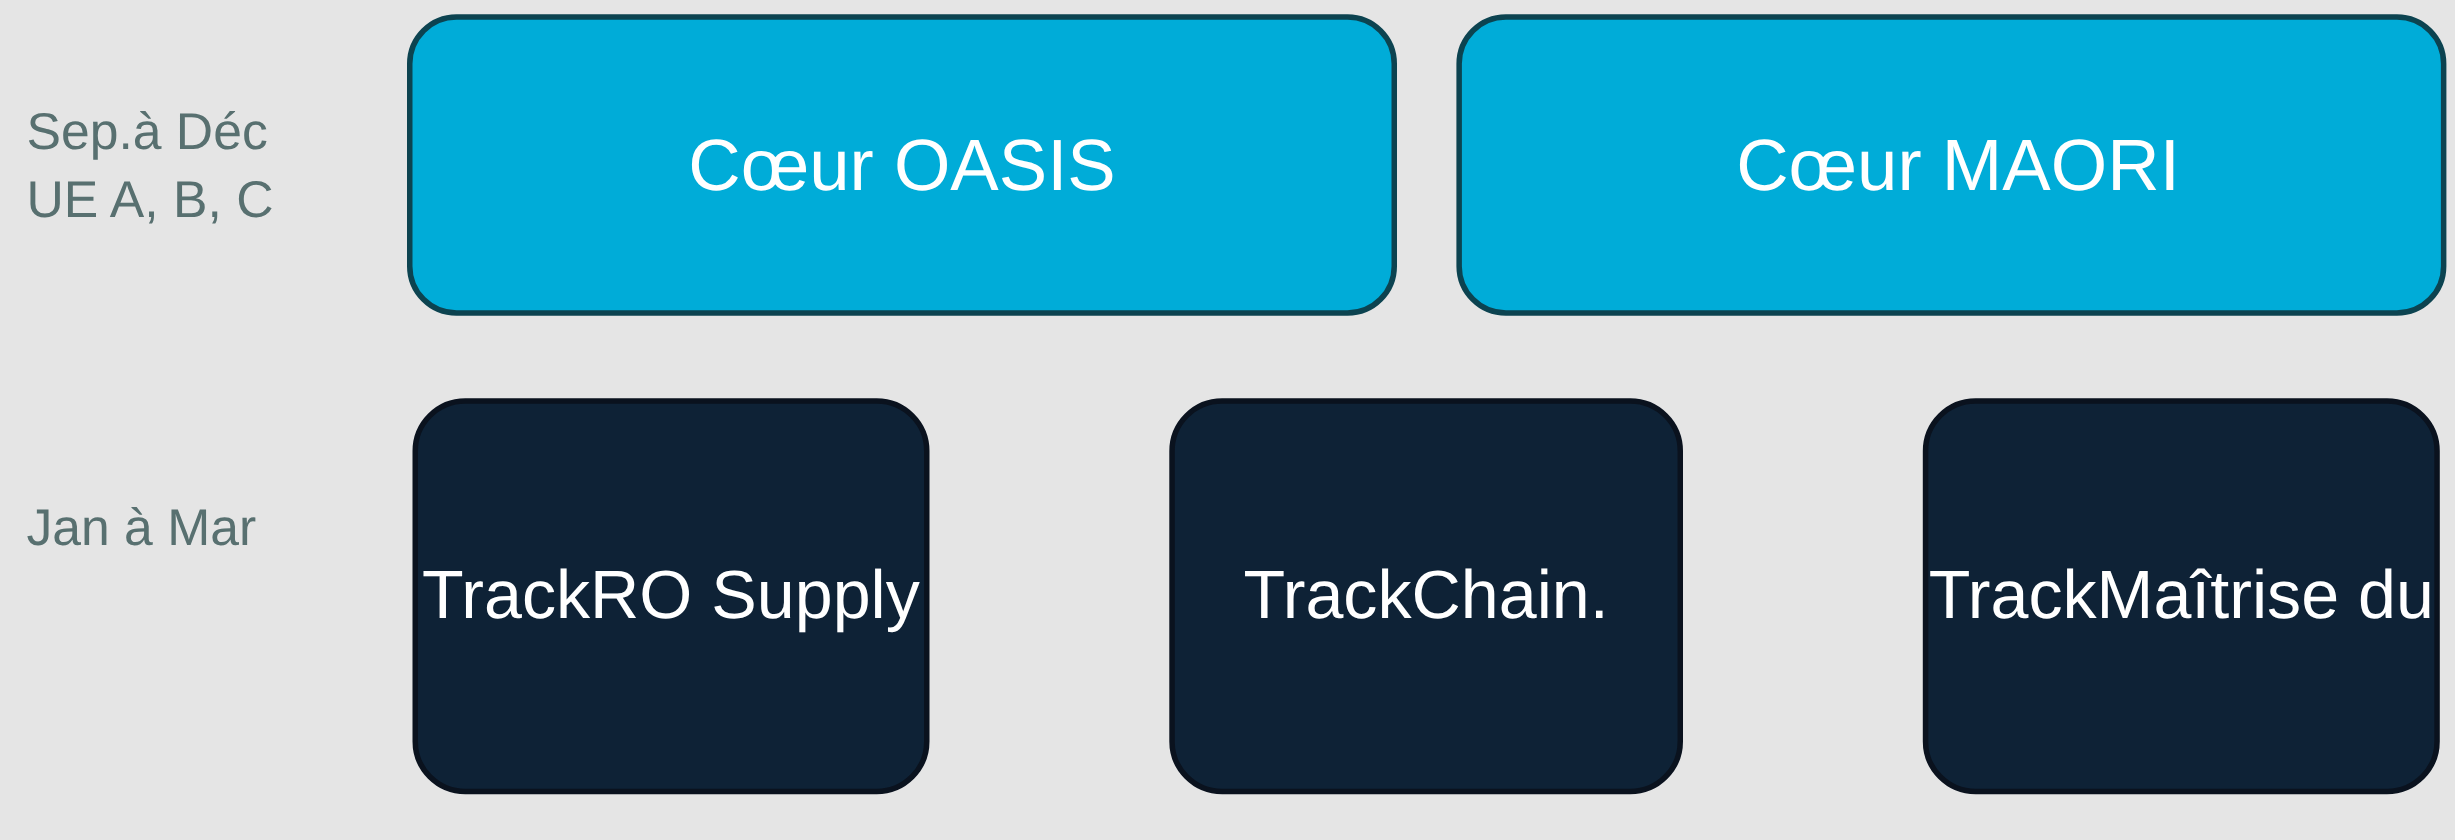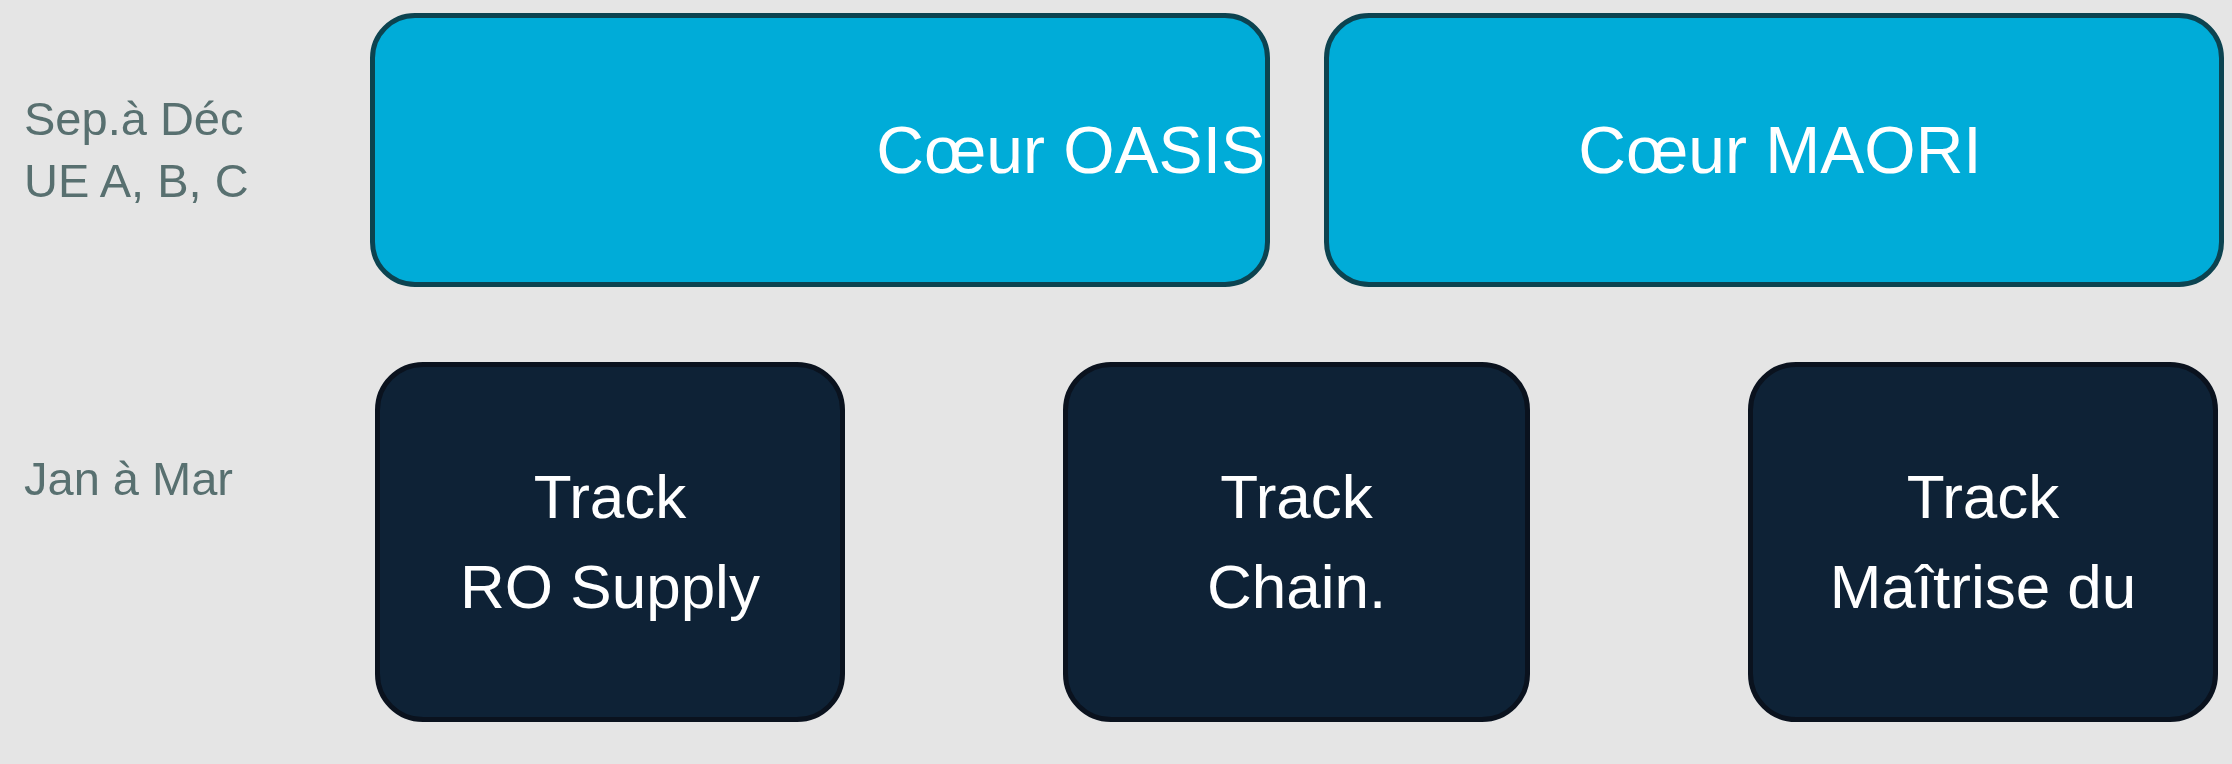--- a/index.html
+++ b/index.html
@@ -35,33 +35,33 @@
     background: #00ACD8;
     border: 5px solid #0C4350;
     border-radius: 45px;
     display: flex;
     align-items: center;
     justify-content: center;
     color: #ffffff;
     font-size: 66px;
     white-space: nowrap;
   }
-  .core-box.oasis { left: 370px; justify-content: flex-end; }
+  .core-box.oasis { left: 370px; }
   .core-box.maori { left: 1324px; padding-left: 12px; }
 
   .track-box {
     position: absolute;
     top: 362px;
     height: 360px;
     box-sizing: border-box;
     background: #0E2236;
     border: 5px solid #0A121E;
     border-radius: 48px;
     display: flex;
-    flex-direction: column;
+    flex-direction: row;
     align-items: center;
     justify-content: center;
     color: #ffffff;
     font-size: 62px;
     line-height: 1.45;
     text-align: center;
   }
   .track-box.t1 { left: 375px;  width: 470px; }
   .track-box.t2 { left: 1063px; width: 467px; }
   .track-box.t3 { left: 1748px; width: 470px; }

